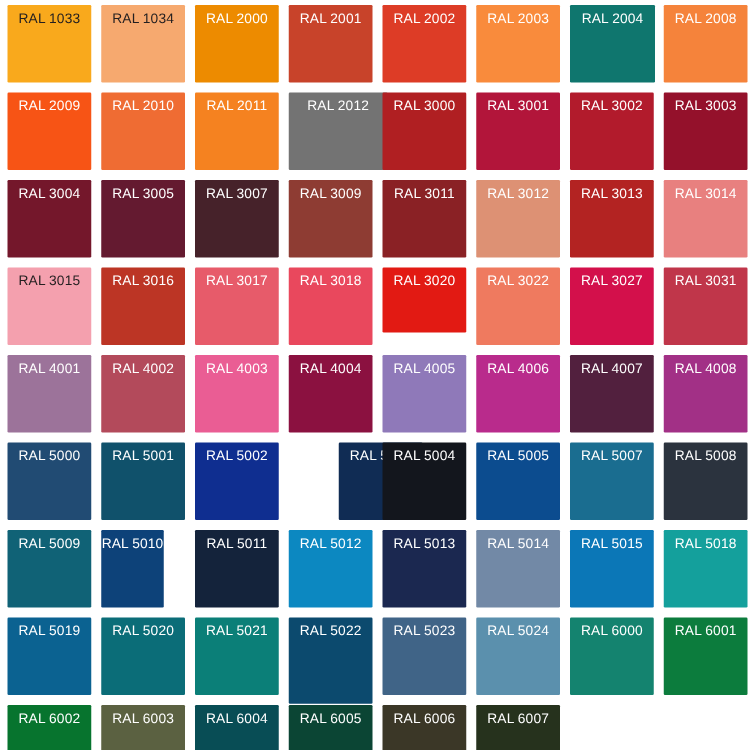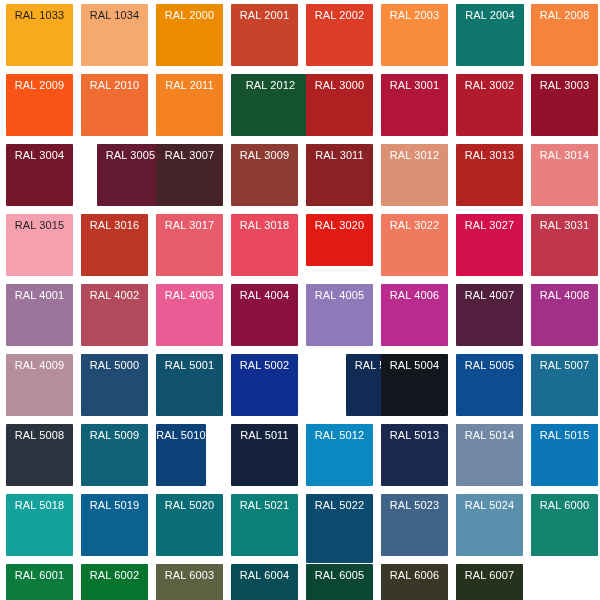--- a/index.html
+++ b/index.html
@@ -83,39 +83,39 @@
     </div>
     <div class="swatch light-text" style="width: 67px; height: 62px; background-color: rgb(247, 84, 21);">
       <span class="swatch-label">RAL 2009</span>
     </div>
     <div class="swatch light-text" style="width: 67px; height: 62px; background-color: rgb(239, 108, 51);">
       <span class="swatch-label">RAL 2010</span>
     </div>
     <div class="swatch light-text" style="width: 67px; height: 62px; background-color: rgb(245, 130, 32);">
       <span class="swatch-label">RAL 2011</span>
     </div>
-    <div class="swatch light-text" style="width: 79px; height: 62px; background-color: #14532d;">
+    <div class="swatch light-text" style="width: 79px; height: 62px; background-color: #737373;">
       <span class="swatch-label">RAL 2012</span>
     </div>
     <div class="swatch light-text" style="width: 67px; height: 62px; background-color: rgb(176, 31, 34);">
       <span class="swatch-label">RAL 3000</span>
     </div>
     <div class="swatch light-text" style="width: 67px; height: 62px; background-color: rgb(178, 21, 58);">
       <span class="swatch-label">RAL 3001</span>
     </div>
     <div class="swatch light-text" style="width: 67px; height: 62px; background-color: rgb(178, 27, 44);">
       <span class="swatch-label">RAL 3002</span>
     </div>
     <div class="swatch light-text" style="width: 67px; height: 62px; background-color: rgb(148, 17, 43);">
       <span class="swatch-label">RAL 3003</span>
     </div>
     <div class="swatch light-text" style="width: 67px; height: 62px; background-color: rgb(116, 23, 43);">
       <span class="swatch-label">RAL 3004</span>
     </div>
-    <div class="swatch light-text" style="width: 67px; height: 62px; background-color: rgb(100, 26, 48); margin-left: 16px;">
+    <div class="swatch light-text" style="width: 67px; height: 62px; background-color: rgb(100, 26, 48);">
       <span class="swatch-label">RAL 3005</span>
     </div>
     <div class="swatch light-text" style="width: 67px; height: 62px; background-color: rgb(70, 34, 42);">
       <span class="swatch-label">RAL 3007</span>
     </div>
     <div class="swatch light-text" style="width: 67px; height: 62px; background-color: rgb(142, 60, 51);">
       <span class="swatch-label">RAL 3009</span>
     </div>
     <div class="swatch light-text" style="width: 67px; height: 62px; background-color: rgb(138, 33, 37);">
       <span class="swatch-label">RAL 3011</span>
@@ -169,23 +169,20 @@
       <span class="swatch-label">RAL 4005</span>
     </div>
     <div class="swatch light-text" style="width: 67px; height: 62px; background-color: rgb(185, 43, 140);">
       <span class="swatch-label">RAL 4006</span>
     </div>
     <div class="swatch light-text" style="width: 67px; height: 62px; background-color: rgb(82, 32, 62);">
       <span class="swatch-label">RAL 4007</span>
     </div>
     <div class="swatch light-text" style="width: 67px; height: 62px; background-color: rgb(162, 48, 134);">
       <span class="swatch-label">RAL 4008</span>
-    </div>
-    <div class="swatch light-text" style="width: 67px; height: 62px; background-color: rgb(182, 141, 156);">
-      <span class="swatch-label">RAL 4009</span>
     </div>
     <div class="swatch light-text" style="width: 67px; height: 62px; background-color: rgb(33, 75, 115);">
       <span class="swatch-label">RAL 5000</span>
     </div>
     <div class="swatch light-text" style="width: 67px; height: 62px; background-color: rgb(16, 81, 107);">
       <span class="swatch-label">RAL 5001</span>
     </div>
     <div class="swatch light-text" style="width: 67px; height: 62px; background-color: rgb(15, 46, 144);">
       <span class="swatch-label">RAL 5002</span>
     </div>

